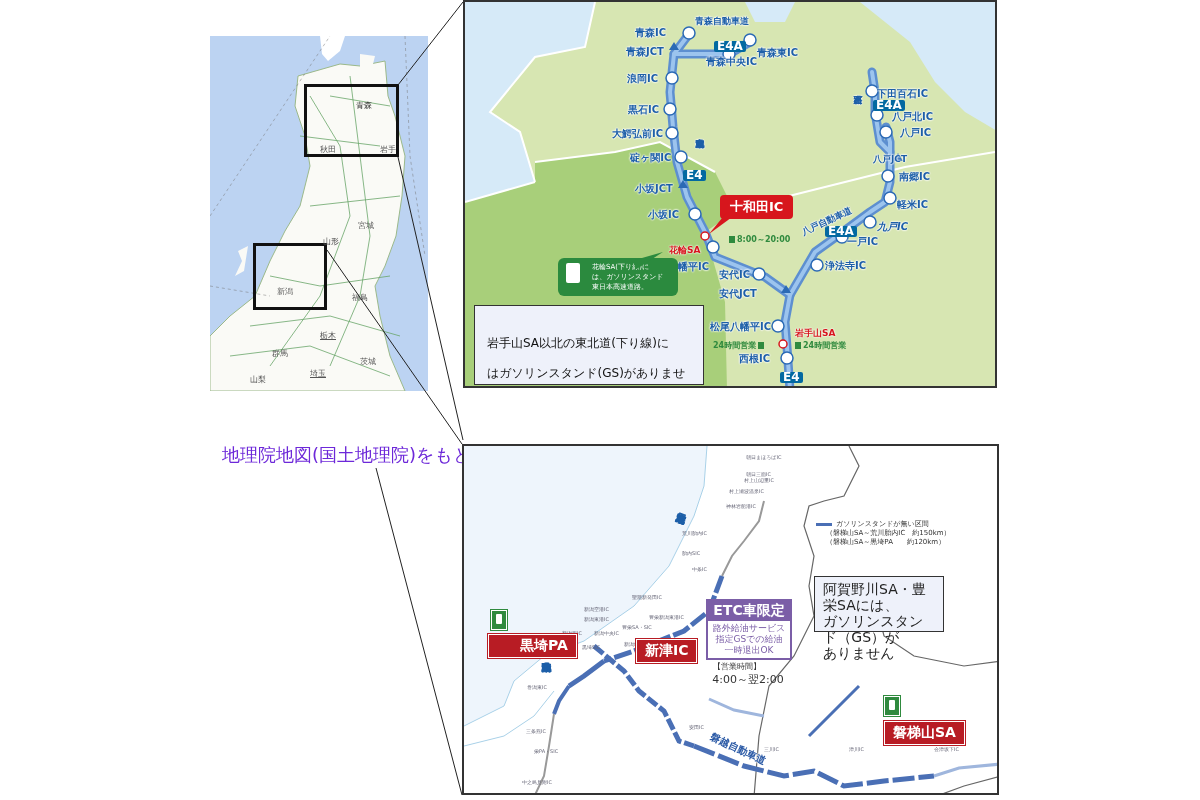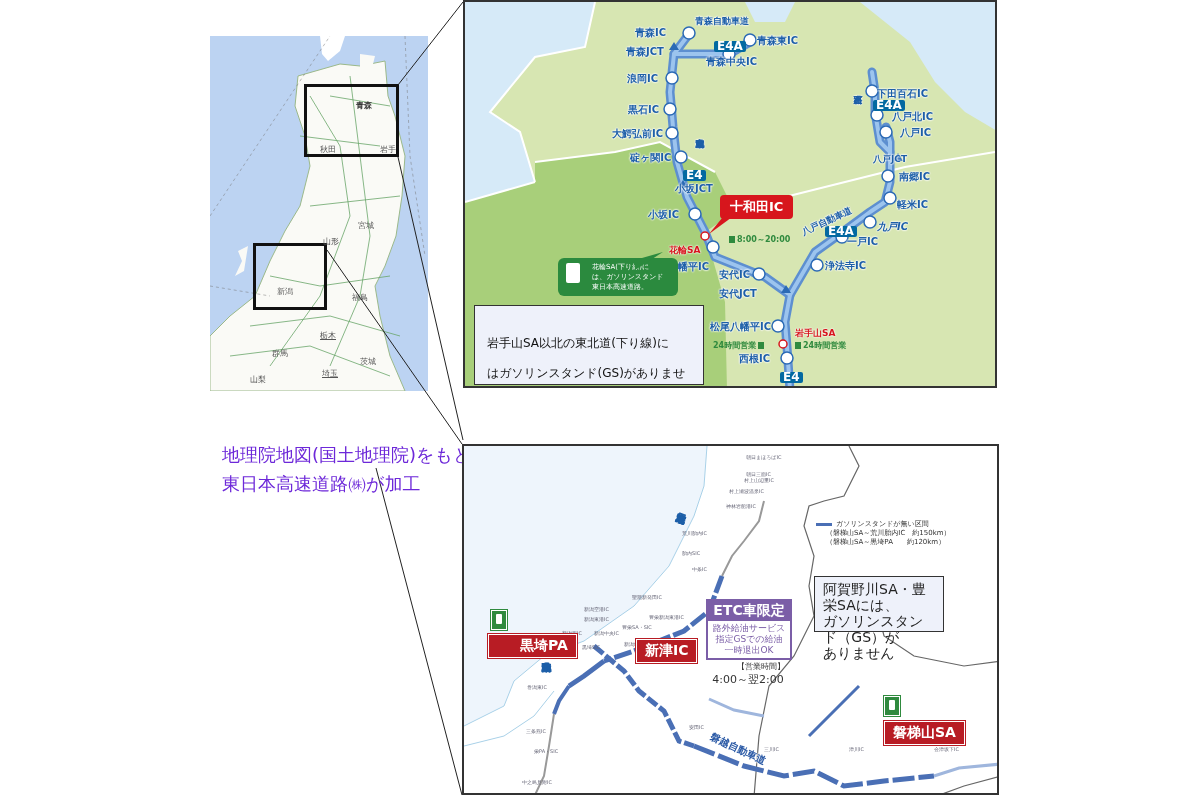--- a/index.html
+++ b/index.html
@@ -52,44 +52,43 @@
       <path d="M120 60 L180 70"></path>
     </g>
     <g stroke="#777" stroke-width="0.5" stroke-dasharray="3,3" fill="none">
       <path d="M0 180 L80 60 L120 0"></path>
       <path d="M195 0 L200 120 L215 220"></path>
       <path d="M0 250 L60 260"></path>
     </g>
   </svg>
   <div class="ov-box" style="left:94px;top:48px;width:95px;height:73px;"></div>
   <div class="ov-box" style="left:43px;top:207px;width:74px;height:67px;"></div>
-  <span class="ov-label" style="left:146px;top:64px;font-weight:bold;color:#333;">青森</span>
+  <span class="ov-label" style="left:146px;top:64px;font-weight:normal;color:#333;">青森</span>
   <span class="ov-label" style="left:110px;top:108px;">秋田</span>
   <span class="ov-label" style="left:170px;top:108px;">岩手</span>
   <span class="ov-label" style="left:113px;top:200px;">山形</span>
   <span class="ov-label" style="left:148px;top:184px;">宮城</span>
   <span class="ov-label" style="left:67px;top:250px;">新潟</span>
   <span class="ov-label" style="left:142px;top:256px;">福島</span>
   <span class="ov-label" style="left:110px;top:294px;text-decoration:underline;">栃木</span>
   <span class="ov-label" style="left:62px;top:312px;">群馬</span>
   <span class="ov-label" style="left:150px;top:320px;">茨城</span>
-  <span class="ov-label" style="left:112px;top:332px;text-decoration:underline;">埼玉</span>
+  <span class="ov-label" style="left:100px;top:332px;text-decoration:underline;">埼玉</span>
   <span class="ov-label" style="left:40px;top:338px;">山梨</span>
 </div>
 
 <svg class="abs" style="left:0;top:0;" width="1200" height="800">
   <line x1="398" y1="85" x2="463" y2="2" stroke="#222" stroke-width="1"></line>
   <line x1="398" y1="157" x2="463" y2="440" stroke="#222" stroke-width="1"></line>
   <line x1="327" y1="250" x2="462" y2="444" stroke="#222" stroke-width="1"></line>
   <line x1="376" y1="468" x2="462" y2="795" stroke="#222" stroke-width="1"></line>
 </svg>
 
 <div id="credit" class="abs">
   <div>地理院地図(国土地理院)をもとに</div>
-  <div>東日本高速道路㈱が加工</div>
 </div>
 
 <div id="inset-top" class="abs">
   <svg width="534" height="388" class="abs" style="left:0;top:0;">
     <rect width="534" height="388" fill="#d7e6b2"></rect>
     <path d="M0 0 L130 0 L120 45 L70 55 L25 110 L55 130 L70 180 L0 200 Z" fill="#d6eaf8"></path>
     <path d="M280 0 L330 0 L320 20 L290 20 Z" fill="#d6eaf8"></path>
     <path d="M395 0 L534 0 L534 130 L500 110 L470 80 L445 40 Z" fill="#d6eaf8"></path>
     <path d="M70 180 L70 160 L150 150 L195 140 L250 170 L270 210 L240 230 L260 300 L262 388 L0 388 L0 200 Z" fill="#a8cf7a"></path>
     <path d="M0 200 L70 180" stroke="#fff" stroke-width="2"></path>
@@ -146,27 +145,27 @@
   <span class="road-tag" style="left:360px;top:224px;">E4A</span>
   <span class="road-tag" style="left:315px;top:370px;">E4</span>
 
   <span class="ic-label" style="left:230px;top:13px;font-size:9px;">青森自動車道</span>
   <span class="road-name" style="left:228px;top:130px;">東北自動車道</span>
   <span class="ic-label" style="left:335px;top:213px;font-size:9px;transform:rotate(-25deg);">八戸自動車道</span>
   <span class="road-name" style="left:386px;top:86px;">百石道路</span>
 
   <span class="ic-label" style="left:170px;top:24px;">青森IC</span>
   <span class="ic-label" style="left:161px;top:43px;">青森JCT</span>
-  <span class="ic-label" style="left:292px;top:32px;">青森東IC</span>
+  <span class="ic-label" style="left:292px;top:44px;">青森東IC</span>
   <span class="ic-label" style="left:241px;top:53px;">青森中央IC</span>
   <span class="ic-label" style="left:162px;top:70px;">浪岡IC</span>
   <span class="ic-label" style="left:163px;top:101px;">黒石IC</span>
   <span class="ic-label" style="left:147px;top:125px;">大鰐弘前IC</span>
   <span class="ic-label" style="left:165px;top:149px;">碇ヶ関IC</span>
-  <span class="ic-label" style="left:170px;top:180px;margin-left:40px;">小坂JCT</span>
+  <span class="ic-label" style="left:170px;top:180px;">小坂JCT</span>
   <span class="ic-label" style="left:183px;top:206px;">小坂IC</span>
   <span class="ic-label" style="left:183px;top:258px;">鹿角八幡平IC</span>
   <span class="ic-label" style="left:254px;top:266px;">安代IC</span>
   <span class="ic-label" style="left:254px;top:285px;">安代JCT</span>
   <span class="ic-label" style="left:245px;top:318px;">松尾八幡平IC</span>
   <span class="ic-label" style="left:274px;top:350px;">西根IC</span>
   <span class="ic-label" style="left:360px;top:257px;">浄法寺IC</span>
   <span class="ic-label" style="left:382px;top:233px;">一戸IC</span>
   <span class="ic-label" style="left:412px;top:218px;font-style:italic;">九戸IC</span>
   <span class="ic-label" style="left:432px;top:196px;">軽米IC</span>
@@ -265,21 +264,21 @@
   <div class="red-sign" style="left:420px;top:275px;">磐梯山SA</div>
 
   <div class="etc-box" style="left:242px;top:153px;width:82px;">
     <div class="etc-title">ETC車限定</div>
     <div class="etc-body">
       <div>路外給油サービス</div>
       <div>指定GSでの給油</div>
       <div>一時退出OK</div>
     </div>
   </div>
-  <div class="abs" style="left:256px;top:215px;width:82px;text-align:center;font-size:8px;color:#333;">【営業時間】</div>
+  <div class="abs" style="left:232px;top:215px;width:82px;text-align:center;font-size:8px;color:#333;">【営業時間】</div>
   <div class="abs" style="left:236px;top:226px;width:96px;text-align:center;font-size:11px;color:#333;">4:00～翌2:00</div>
 
   <div class="legend" style="left:352px;top:74px;">
     <div><span style="display:inline-block;width:16px;height:3px;background:#4a6fb5;vertical-align:middle;margin-right:4px;"></span><span>ガソリンスタンドが無い区間</span></div>
     <div style="padding-left:10px;">（磐梯山SA～荒川胎内IC　約150km）</div>
     <div style="padding-left:10px;">（磐梯山SA～黒埼PA　　約120km）</div>
   </div>
 
   <div class="notice2" style="left:350px;top:130px;width:130px;height:56px;">
     <div>阿賀野川SA・豊栄SAには、</div>

